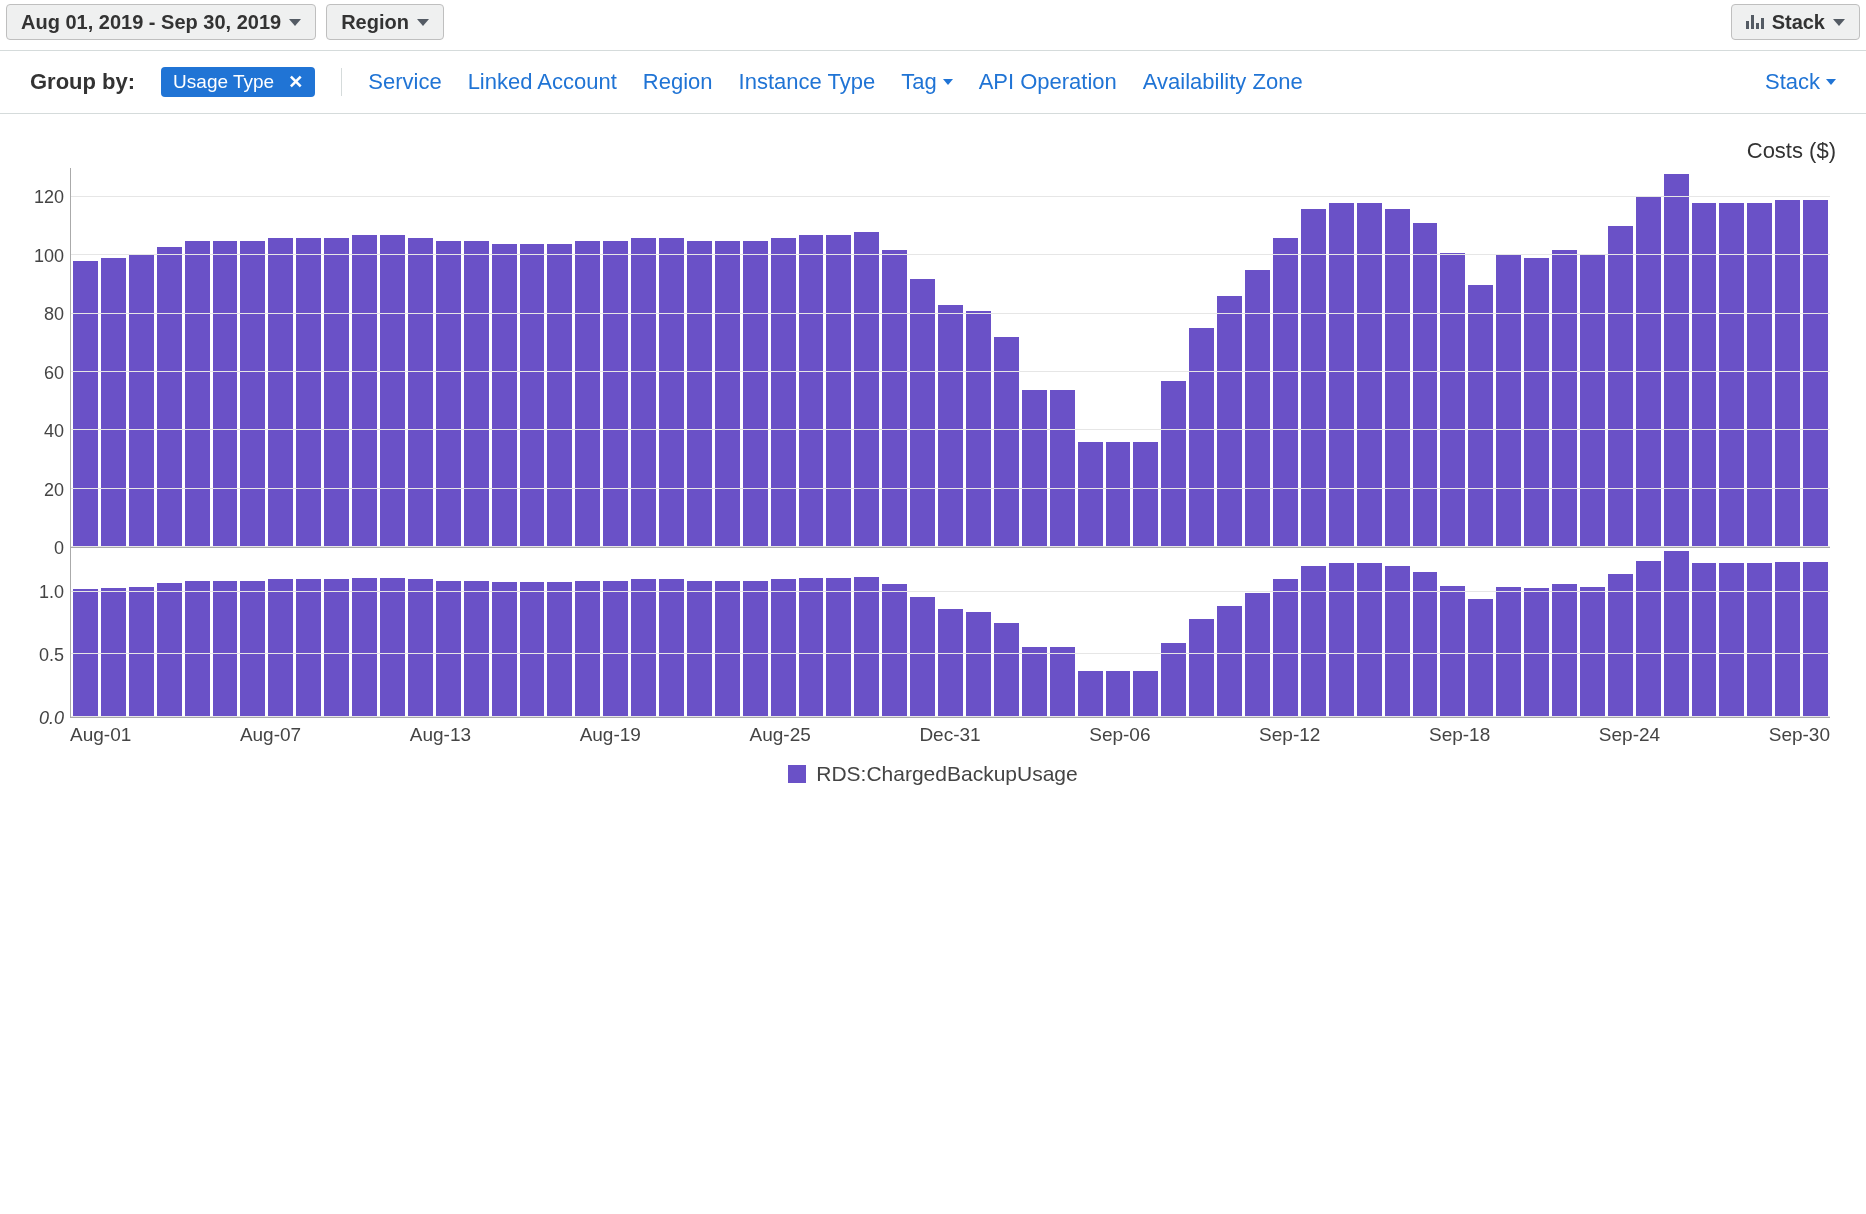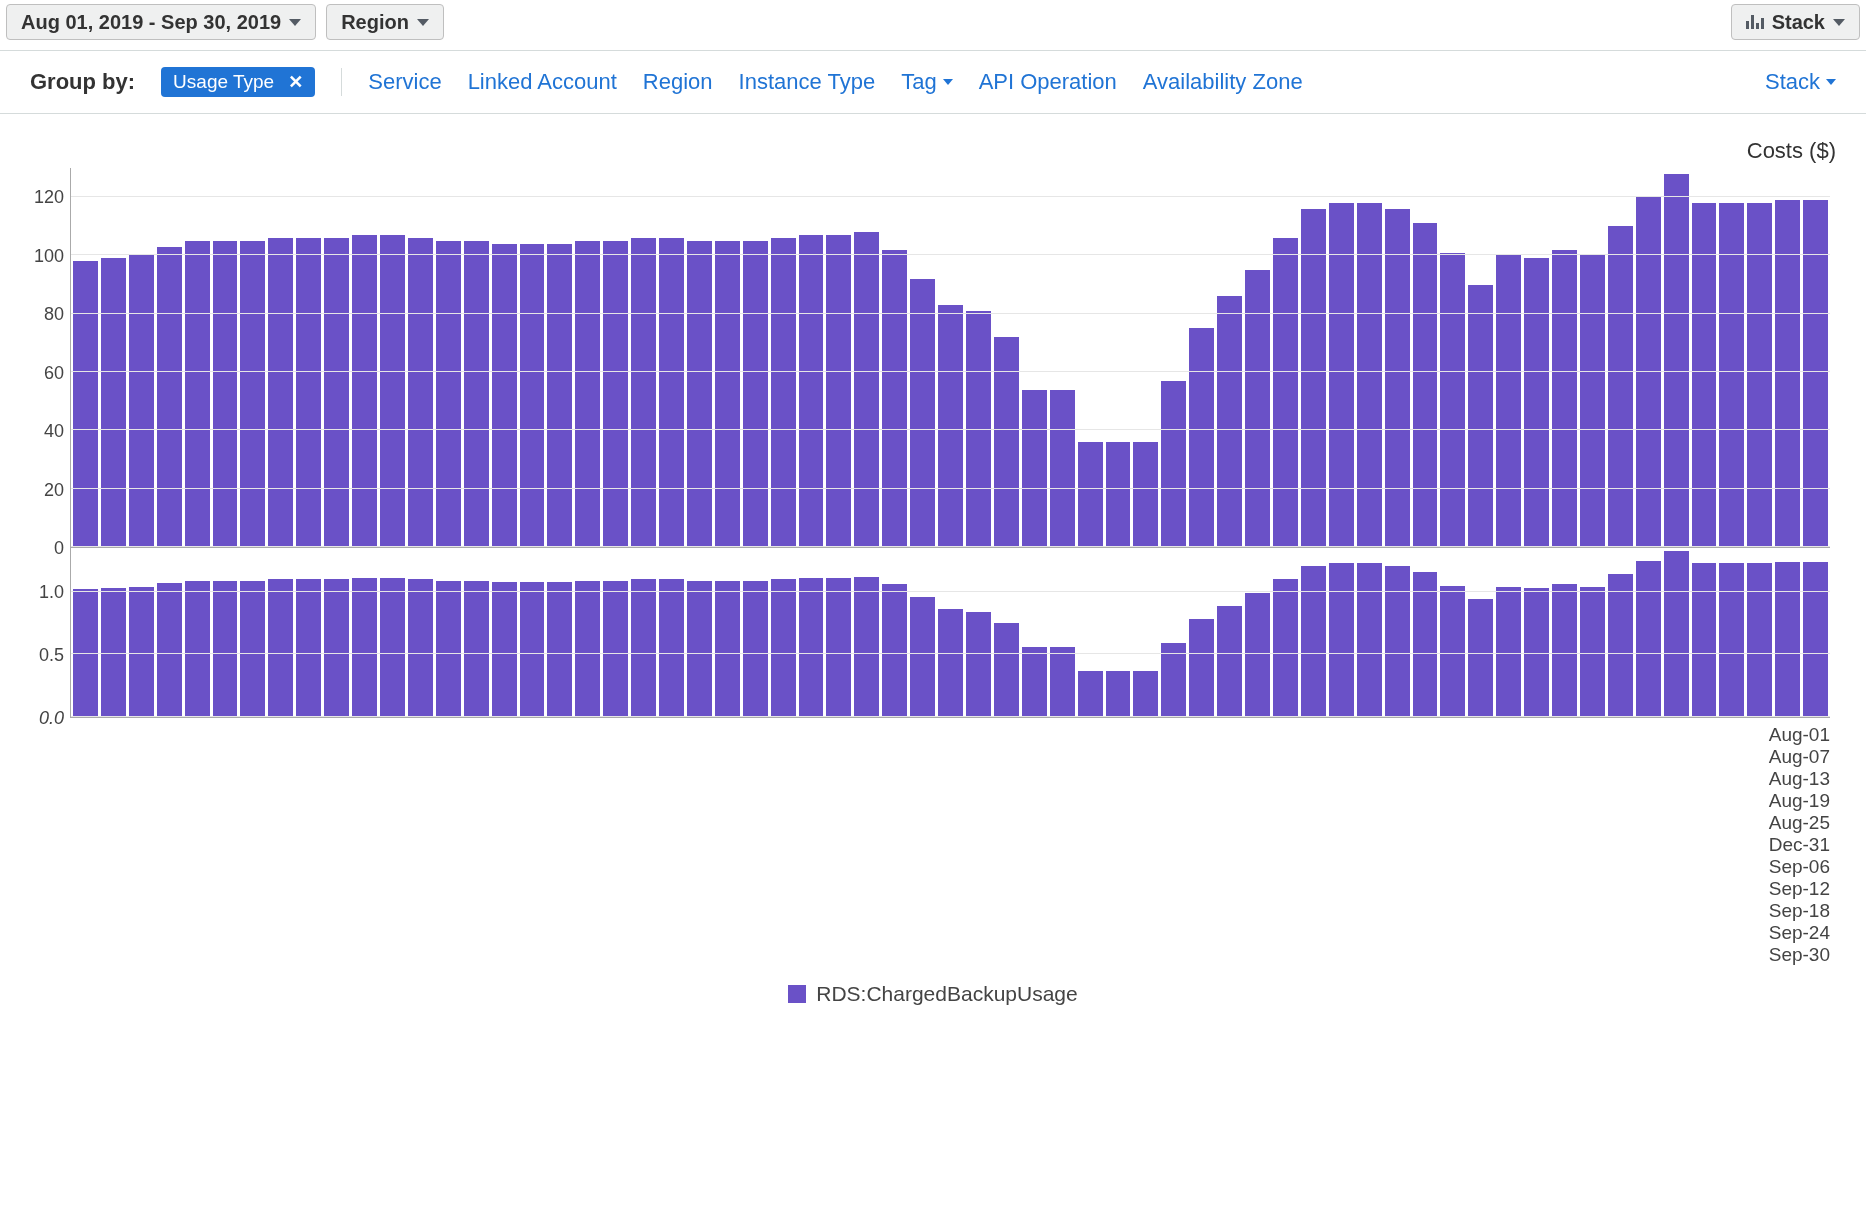--- a/index.html
+++ b/index.html
@@ -42,21 +42,21 @@
   .charts{padding:14px 30px 6px;text-align:right;}
   .chart-title{font-size:22px;color:#333;margin:10px 0 4px 4px;}
   .chart-wrap{position:relative;margin-left:40px;margin-right:6px;}
   .y-axis{position:absolute;left:-40px;top:0;bottom:0;width:40px;}
   .y-tick{position:absolute;right:6px;transform:translateY(50%);font-size:18px;color:#444;}
   .plot{position:relative;width:100%;border-left:1px solid #aaa;border-bottom:1px solid #aaa;}
   .gridline{position:absolute;left:0;right:0;height:1px;background:var(--grid);}
   .bars{position:absolute;left:0;right:0;top:0;bottom:0;display:flex;align-items:flex-end;padding:0 2px;gap:3px;}
   .bar{flex:1;background:var(--bar);}
 
-  .x-axis{display:flex;justify-content:space-between;margin-left:40px;margin-right:6px;padding-top:6px;font-size:19px;color:#444;flex-direction:column;}
+  .x-axis{display:flex;justify-content:space-between;margin-left:40px;margin-right:6px;padding-top:6px;font-size:19px;color:#444;}
 
   
   .legend{display:flex;justify-content:center;align-items:center;gap:10px;padding:16px 0 10px;font-size:21px;color:#444;}
   .swatch{width:18px;height:18px;background:var(--bar);display:inline-block;}
 </style>
 </head>
 <body>
 
 <div class="toolbar">
   <button class="btn">

